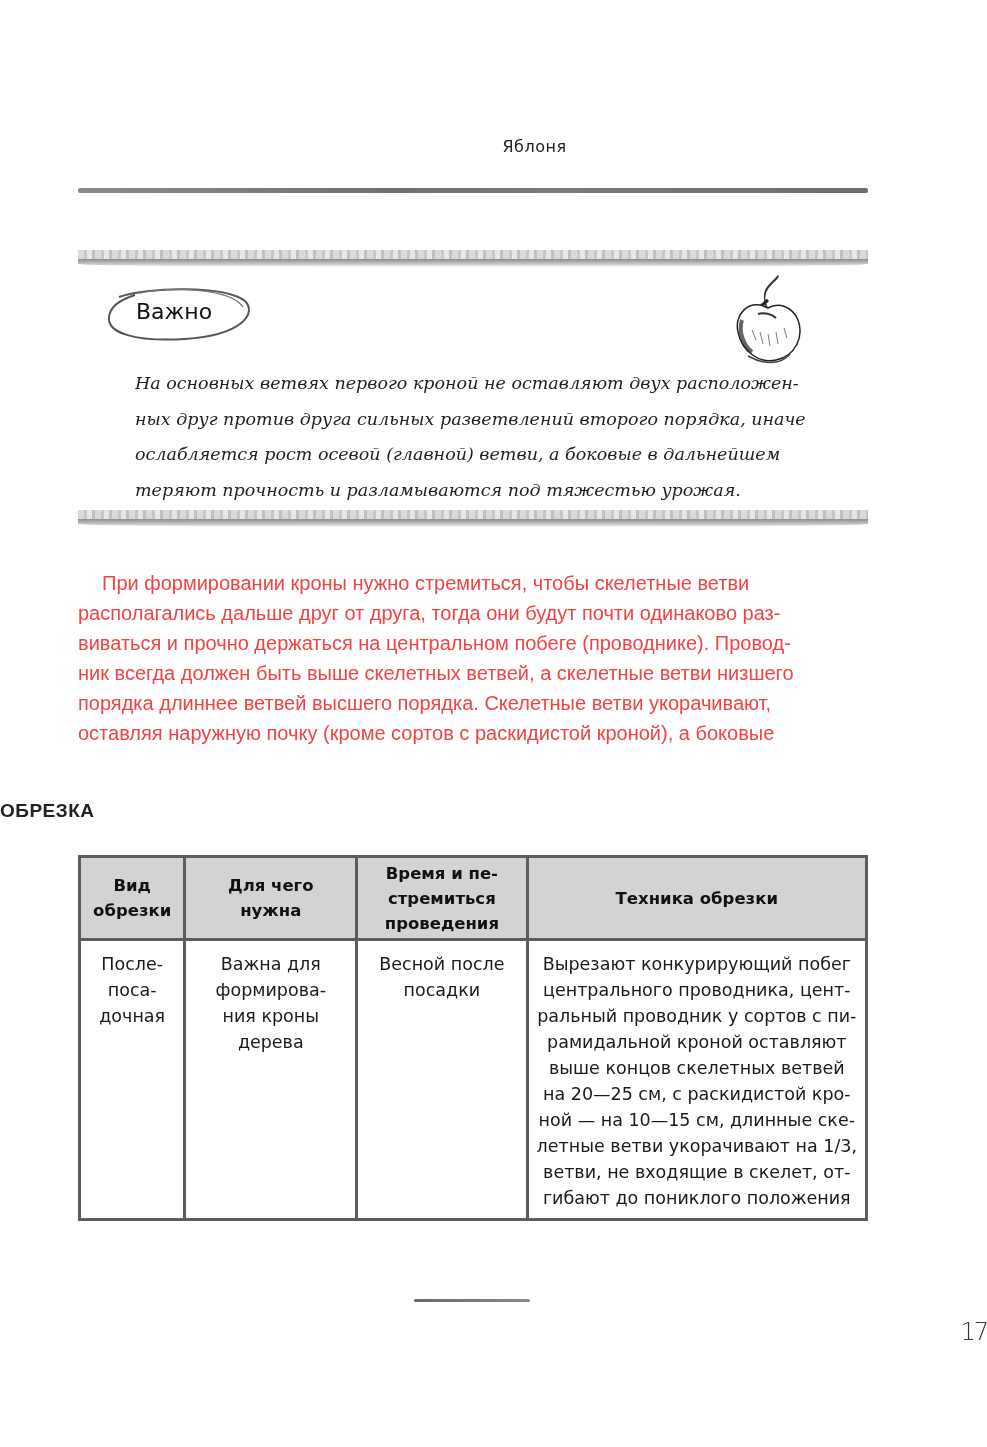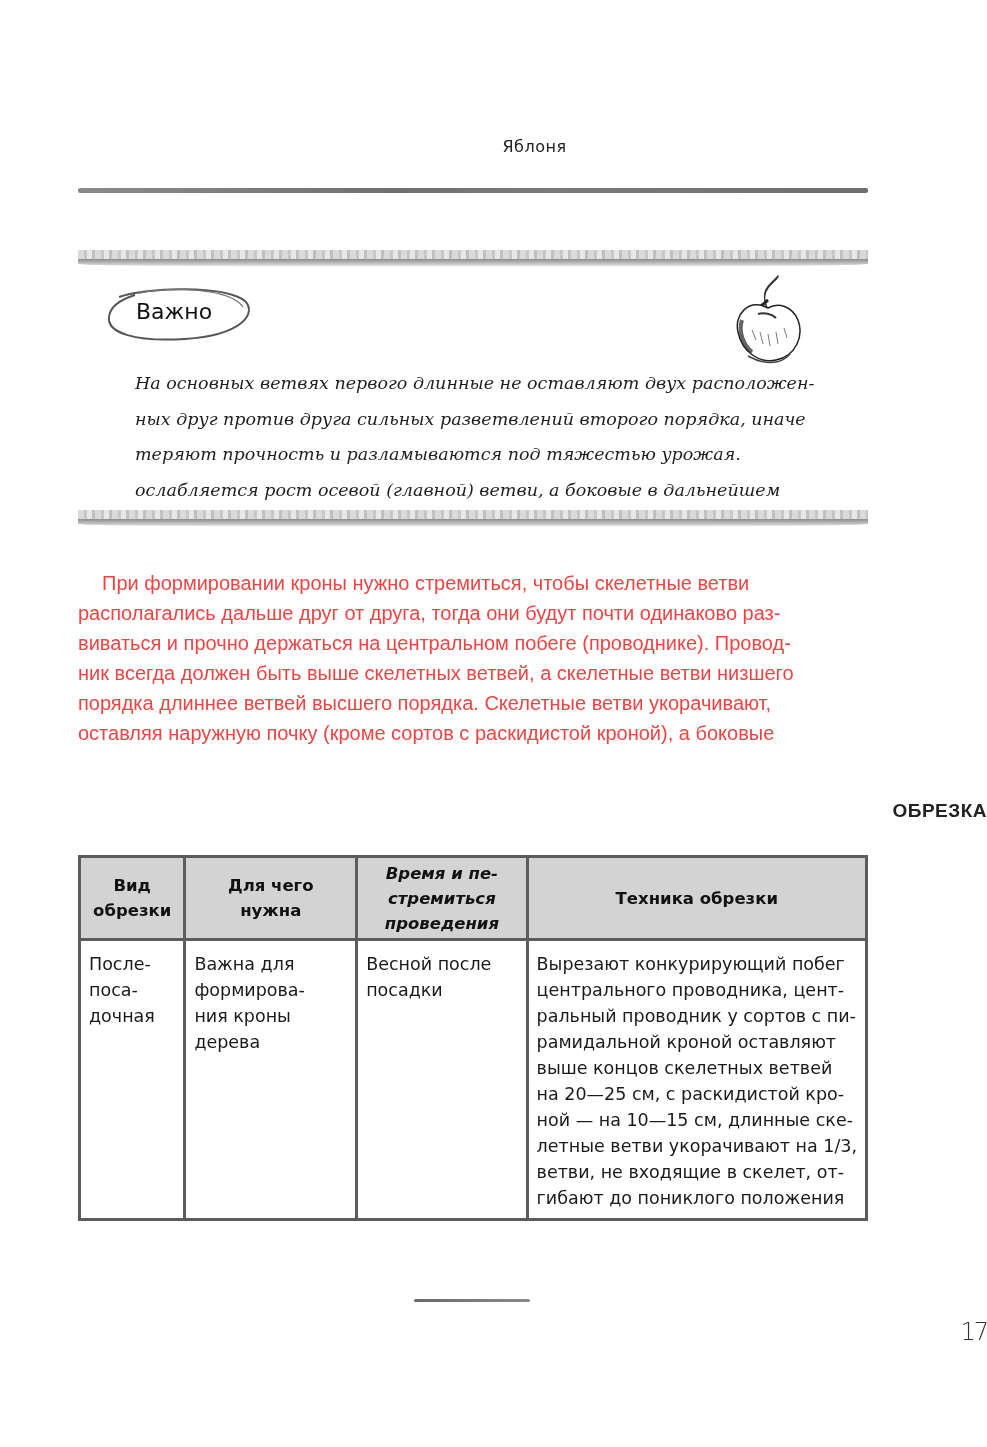--- a/index.html
+++ b/index.html
@@ -32,33 +32,33 @@
   .note-text { position: absolute; top: 366px; left: 135px; width: 740px;
                font-family: "DejaVu Serif", serif; font-style: italic; font-size: 17.5px;
                line-height: 35.5px; color: #1e1e1e; }
   .note-text div { white-space: nowrap; }
 
   .body-text { position: absolute; top: 568px; left: 78px; width: 790px;
                font-family: "Liberation Sans", sans-serif; font-size: 20px; line-height: 30px; color: #ef4444; }
   .body-text div { white-space: nowrap; }
   .body-text .indent { padding-left: 24px; }
 
-  .table-title { position: absolute; top: 800px; left: 0; width: 987px; text-align: right;
+  .table-title { position: absolute; top: 800px; left: 0; width: 987px; text-align: left;
                  font-family: "Liberation Sans", sans-serif; font-weight: bold; font-size: 19px;
                  letter-spacing: 0.5px; color: #222; }
 
   table.prune { position: absolute; top: 855px; left: 78px; width: 790px; border-collapse: collapse;
                 font-family: "DejaVu Sans", sans-serif; padding-left: 38px; }
-  table.prune th, table.prune td { border: 3px solid #5c5c5c; }
+  table.prune th, table.prune td { border: 3px solid #5c5c5c; text-align: center; }
   table.prune th { background: #d3d3d3; font-weight: bold; font-size: 16.5px; line-height: 25px;
                    text-align: center; vertical-align: middle; height: 80px; padding: 0 4px; color: #111; }
   table.prune td { vertical-align: top; font-size: 17.5px; line-height: 26px; padding: 10px 8px 2px 8px;
                    height: 265px; color: #1a1a1a; }
   table.prune td div { white-space: nowrap; }
-  .c1 { width: 96px; } .c2 { width: 165px; margin-top: 16px; } .c3 { width: 162px; font-style: italic; }
+  .c1 { width: 96px; } .c2 { width: 165px; margin-top: 16px; } .c3 { width: 162px; }
 
   .foot-rule { position: absolute; top: 1299px; left: 414px; width: 116px; height: 3px;
                background: linear-gradient(to right, #6a6a6a, #8a8a8a); border-radius: 2px; }
   .page-num { position: absolute; top: 1318px; left: 0; width: 987px; text-align: right;
               font-family: "DejaVu Sans", sans-serif; font-size: 24px; font-weight: 300; color: #333;
               letter-spacing: -2px; }
 </style>
 </head>
 <body>
 
@@ -84,24 +84,24 @@
     <path d="M33 36 L 40 30" stroke="#222" stroke-width="3"></path>
     <path d="M40 38 C 20 28, 6 45, 10 62 C 14 82, 32 94, 48 90 C 68 86, 76 66, 70 50 C 64 36, 50 32, 40 38 Z" fill="#fff" stroke="#222" stroke-width="1.5"></path>
     <path d="M14 50 C 10 62, 16 76, 24 82" fill="none" stroke="#222" stroke-width="4" opacity=".7"></path>
     <path d="M30 44 C 36 42, 44 44, 48 48" fill="none" stroke="#333" stroke-width="2"></path>
     <path d="M24 60 l 4 10 M32 62 l 3 12 M40 64 l 2 12 M48 62 l 2 12 M56 58 l 3 10" stroke="#555" stroke-width="0.8"></path>
     <path d="M20 86 C 34 94, 52 96, 62 84" fill="none" stroke="#444" stroke-width="1.5"></path>
   </svg>
 </div>
 
 <div class="note-text">
-  <div>На основных ветвях первого длинные не оставляют двух расположен-</div>
+  <div>На основных ветвях первого кроной не оставляют двух расположен-</div>
   <div>ных друг против друга сильных разветвлений второго порядка, иначе</div>
+  <div>ослабляется рост осевой (главной) ветви, а боковые в дальнейшем</div>
   <div>теряют прочность и разламываются под тяжестью урожая.</div>
-  <div>ослабляется рост осевой (главной) ветви, а боковые в дальнейшем</div>
 </div>
 
 <div class="brush bottom">
     <div class="light"></div>
     <div class="dark"></div>
   </div>
 
 <div class="body-text">
   <div class="indent">При формировании кроны нужно стремиться, чтобы скелетные ветви</div>
   <div>располагались дальше друг от друга, тогда они будут почти одинаково раз-</div>

